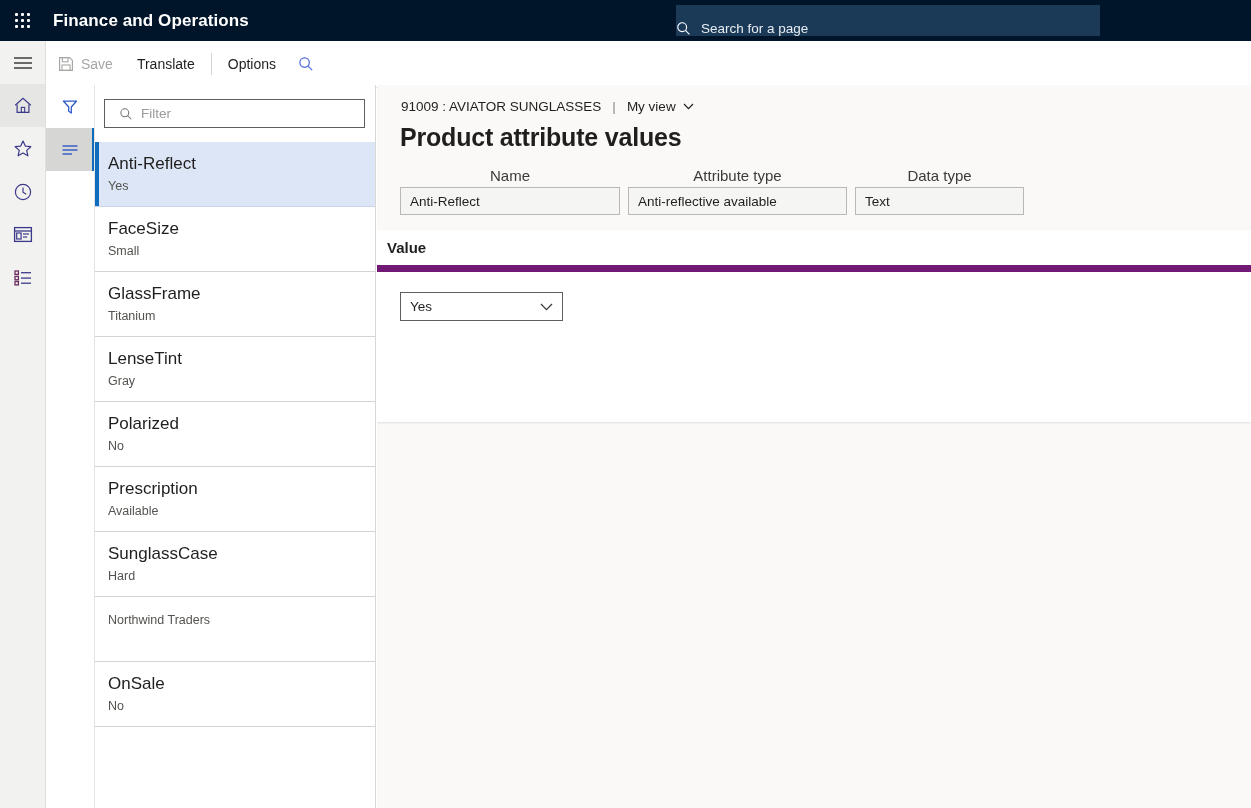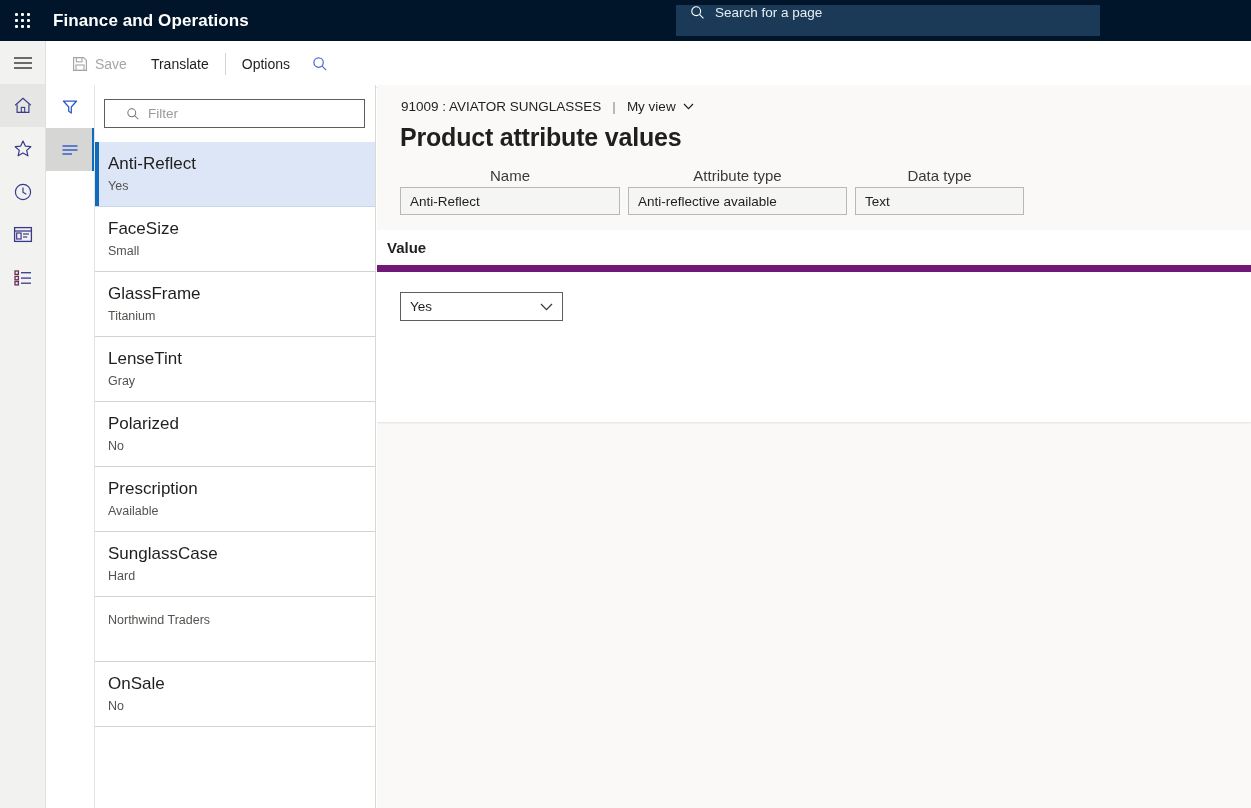--- a/index.html
+++ b/index.html
@@ -37,22 +37,21 @@
     font-size: 17px;
     font-weight: bold;
     margin-left: 7px;
     letter-spacing: .1px;
     white-space: nowrap;
   }
   #top-search {
     position: absolute; left: 676px; top: 5px;
     width: 424px; height: 31px;
     background: #1b3a58;
-    display: flex; align-items: flex-start;
-    padding-left: 14px;
+    display: flex; align-items: flex-end;
     cursor: text;
   }
   #top-search .mag { margin-right: 10px; display:flex; }
   #top-search .ph {
     color: #e8edf2; font-size: 13.5px; white-space: nowrap;
   }
 
   
   #rail {
     position: absolute; top: 41px; left: 0;
@@ -67,21 +66,20 @@
   }
   .rail-btn.active { background: #e6e6e4; }
 
   
   #toolbar {
     position: absolute; top: 41px; left: 46px;
     width: 1205px; height: 47px;
     background: #ffffff;
     border-bottom: 1px solid #e4e4e2;
     display: flex; align-items: center;
-    padding-left: 14px;
   }
   .tb-item {
     display: flex; align-items: center;
     height: 44px; padding: 0 12px;
     font-size: 14px; color: #201f1e;
     cursor: pointer; white-space: nowrap;
   }
   .tb-item.disabled { color: #a6a6a4; cursor: default; }
   .tb-item .sv-ico { margin-right: 7px; display: flex; }
   .tb-sep {
@@ -117,21 +115,21 @@
     background: #ffffff;
     border-right: 1px solid #d8d8d6;
     overflow: hidden;
   }
   #filter-box {
     position: absolute; top: 14px; left: 9px;
     width: 261px; height: 29px;
     background: #ffffff;
     border: 1px solid #605e5c;
     display: flex; align-items: center;
-    padding-left: 21px;
+    padding-left: 14px;
     cursor: text;
   }
   #filter-box .mag { margin-right: 8px; display:flex; }
   #filter-box .ph { color: #9a9a98; font-size: 13.5px; }
 
   #attr-list {
     position: absolute; top: 57px; left: 0;
     width: 281px; height: 666px;
   }
   .attr-item {

